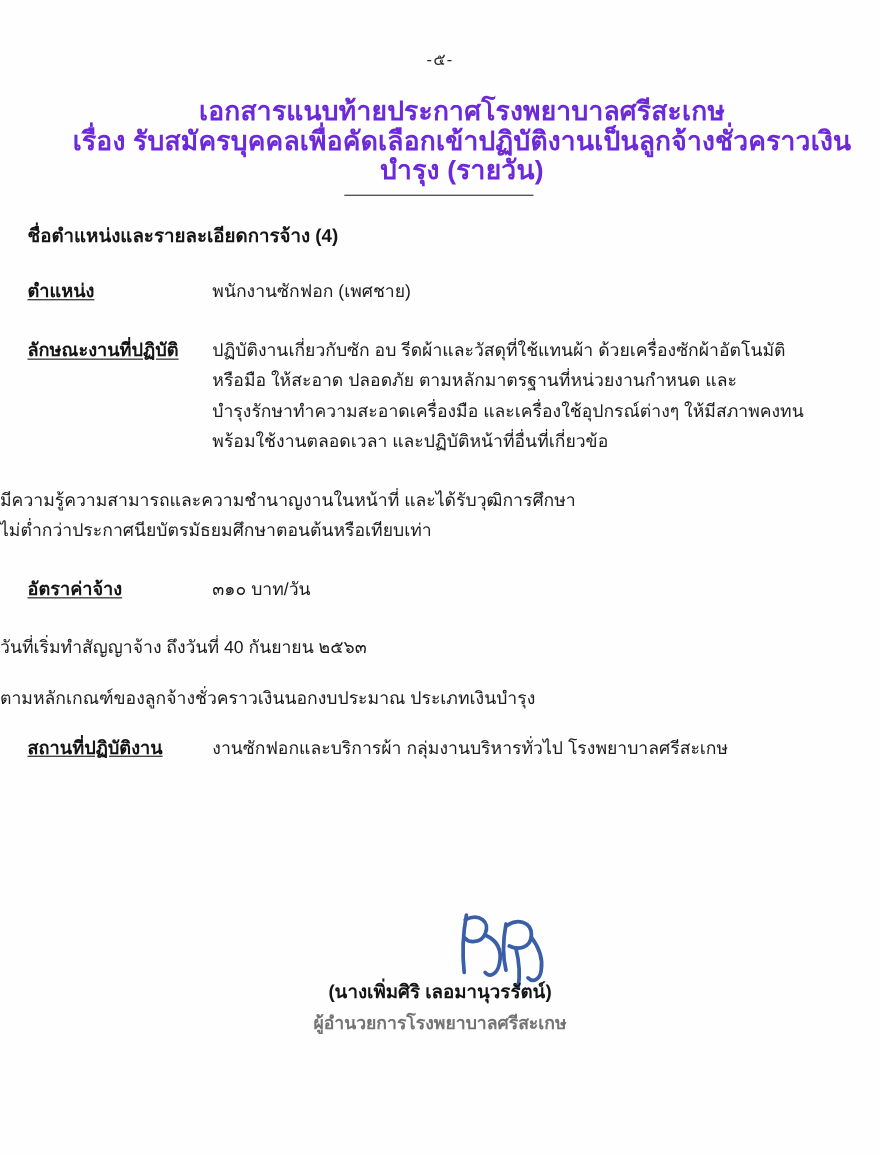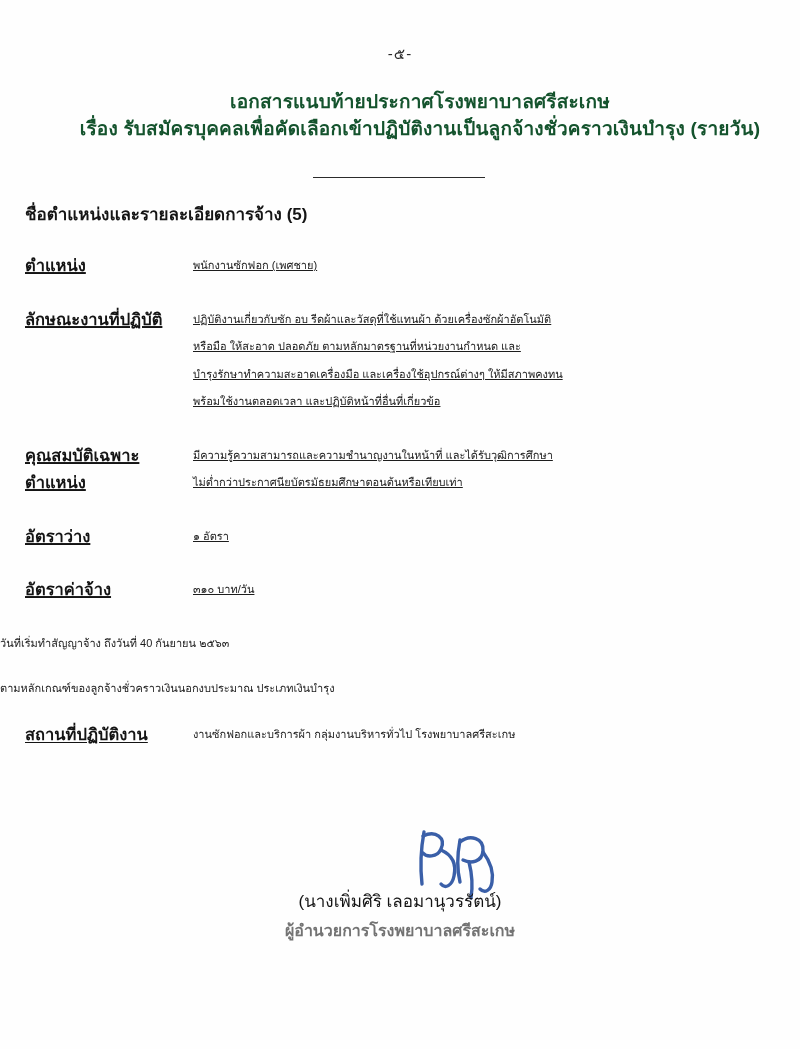--- a/index.html
+++ b/index.html
@@ -35,24 +35,24 @@
 
   
   .doc-heading {
     position: absolute;
     top: 88px;
     left: 0;
     width: 800px;
     text-align: center;
   }
   .doc-heading .line {
-    font-size: 19px;
+    font-size: 24px;
     font-weight: bold;
     line-height: 27px;
-    color: #14532d;
+    color: #6d28d9;
     letter-spacing: 0.2px;
     padding-left: 40px;
   }
   .title-rule {
     position: absolute;
     top: 177px;
     left: 313px;
     width: 172px;
     height: 0;
     border-top: 1.6px solid #2b2b2b;
@@ -90,28 +90,28 @@
     font-weight: bold;
     line-height: 27px;
     color: #141414;
   }
   .row-label span.u {
     text-decoration: underline;
     text-underline-offset: 2px;
   }
   .row-value {
     flex: 1;
-    font-size: 11px;
+    font-size: 16px;
     line-height: 27.5px;
     color: #1b1b1b;
     padding-right: 8px;
   }
   .row-value .vline { display: block; }
 
-  .row.gap-big { margin-bottom: 26px; text-decoration: underline; }
+  .row.gap-big { margin-bottom: 26px; }
   .row.gap-small { margin-bottom: 18px; }
 
   
   .signature-block {
     position: absolute;
     top: 826px;
     left: 0;
     width: 800px;
     text-align: center;
   }
@@ -125,21 +125,21 @@
   }
   .signature-mark svg {
     display: block;
     margin: 0 auto;
     margin-left: 410px;
   }
   .sign-name {
     position: relative;
     margin-top: 62px;
     font-size: 17px;
-    font-weight: normal;
+    font-weight: bold;
     color: #141414;
     line-height: 28px;
   }
   .sign-role {
     font-size: 16px;
     font-weight: bold;
     color: #737373;
     line-height: 30px;
   }
 </style>
@@ -150,21 +150,21 @@
 
   <div class="page-number">-๕-</div>
 
   <div class="doc-heading">
     <div class="line">เอกสารแนบท้ายประกาศโรงพยาบาลศรีสะเกษ</div>
     <div class="line">เรื่อง รับสมัครบุคคลเพื่อคัดเลือกเข้าปฏิบัติงานเป็นลูกจ้างชั่วคราวเงินบำรุง (รายวัน)</div>
   </div>
 
   <div class="title-rule"></div>
 
-  <div class="section-heading">ชื่อตำแหน่งและรายละเอียดการจ้าง (5)</div>
+  <div class="section-heading">ชื่อตำแหน่งและรายละเอียดการจ้าง (4)</div>
 
   <div class="rows">
 
     <div class="row gap-big">
       <div class="row-label"><span class="u">ตำแหน่ง</span></div>
       <div class="row-value">
         <span class="vline">พนักงานซักฟอก (เพศชาย)</span>
       </div>
     </div>
 
@@ -172,33 +172,26 @@
       <div class="row-label"><span class="u">ลักษณะงานที่ปฏิบัติ</span></div>
       <div class="row-value">
         <span class="vline">ปฏิบัติงานเกี่ยวกับซัก อบ รีดผ้าและวัสดุที่ใช้แทนผ้า ด้วยเครื่องซักผ้าอัตโนมัติ</span>
         <span class="vline">หรือมือ ให้สะอาด ปลอดภัย ตามหลักมาตรฐานที่หน่วยงานกำหนด และ</span>
         <span class="vline">บำรุงรักษาทำความสะอาดเครื่องมือ และเครื่องใช้อุปกรณ์ต่างๆ ให้มีสภาพคงทน</span>
         <span class="vline">พร้อมใช้งานตลอดเวลา และปฏิบัติหน้าที่อื่นที่เกี่ยวข้อ</span>
       </div>
     </div>
 
     <div class="row gap-big">
-      <div class="row-label"><span class="u">คุณสมบัติเฉพาะตำแหน่ง</span></div>
       <div class="row-value">
         <span class="vline">มีความรู้ความสามารถและความชำนาญงานในหน้าที่ และได้รับวุฒิการศึกษา</span>
         <span class="vline">ไม่ต่ำกว่าประกาศนียบัตรมัธยมศึกษาตอนต้นหรือเทียบเท่า</span>
       </div>
     </div>
 
-    <div class="row gap-big">
-      <div class="row-label"><span class="u">อัตราว่าง</span></div>
-      <div class="row-value">
-        <span class="vline">๑ อัตรา</span>
-      </div>
-    </div>
 
     <div class="row gap-big">
       <div class="row-label"><span class="u">อัตราค่าจ้าง</span></div>
       <div class="row-value">
         <span class="vline">๓๑๐ บาท/วัน</span>
       </div>
     </div>
 
     <div class="row gap-small">
       <div class="row-value">

